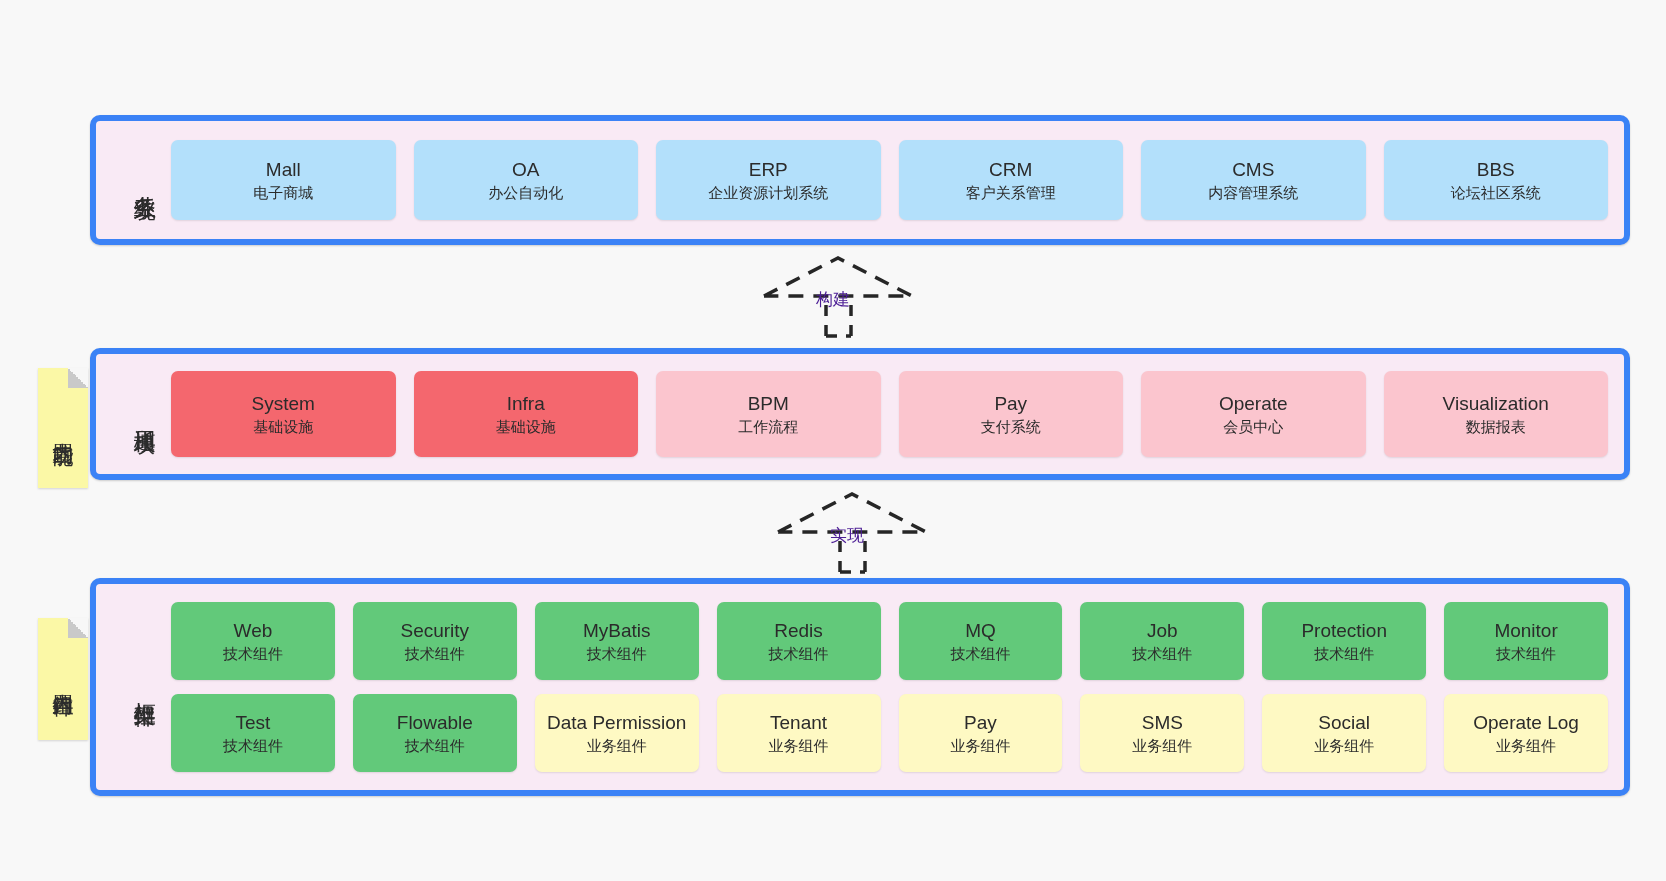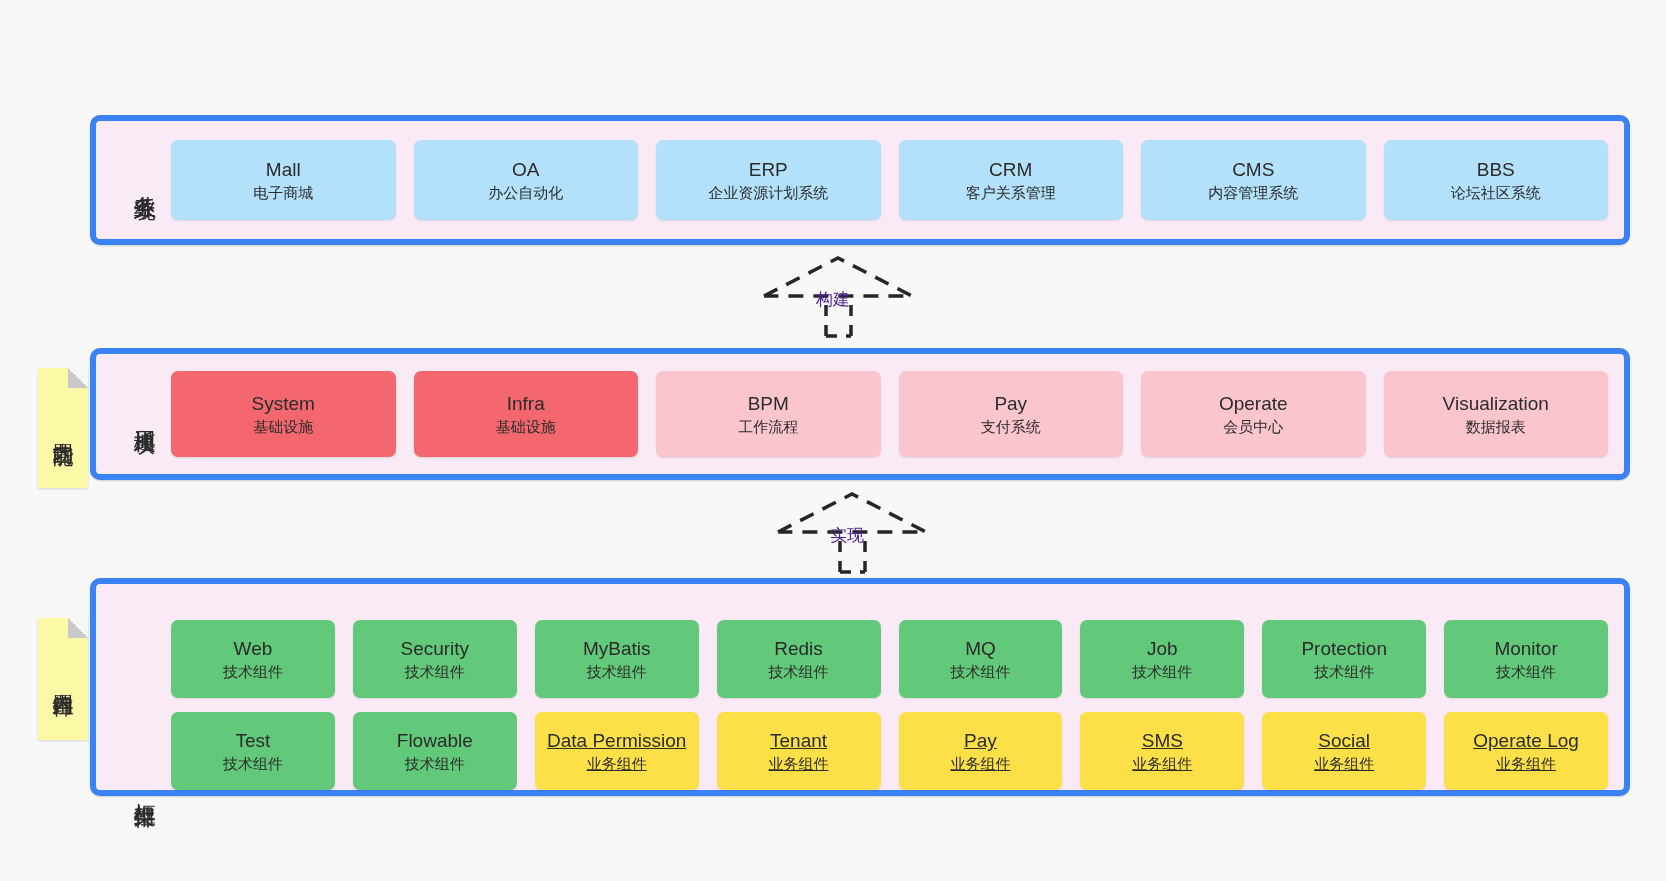--- a/index.html
+++ b/index.html
@@ -81,21 +81,21 @@
   .card .cn { font-size: 15px; }
 
   .h-biz    { height: 80px; }
   .h-mod    { height: 86px; }
   .h-comp   { height: 78px; }
 
   .c-blue       { background: #b3e0fb; }
   .c-red        { background: #f4676e; }
   .c-pink       { background: #fbc5ce; }
   .c-green      { background: #62c97a; }
-  .c-lightgreen { background: #fde047; text-decoration: underline; }
+  .c-lightgreen { background: #fef9c3; }
 
   
   .sticky {
     position: absolute;
     width: 50px;
     background: #fbf8a6;
     box-sizing: border-box;
     display: flex;
     align-items: center;
     justify-content: center;
@@ -215,21 +215,21 @@
     <path d="M 74 84 L 74 44 M 99 84 L 99 44" stroke="#262626" stroke-width="3.5" stroke-dasharray="11,9" fill="none"></path>
     <path d="M 74 84 L 99 84" stroke="#262626" stroke-width="3.5" stroke-dasharray="11,9" fill="none"></path>
     <path d="M 12 44 L 86 6 L 160 44 L 12 44" stroke="#262626" stroke-width="3.5" stroke-dasharray="15,10" fill="none" stroke-linejoin="miter"></path>
   </svg>
   <div class="arrow-label" style="left:830px; top:524px;">实现</div>
 
   <div class="sticky" style="left:38px; top:618px; height:122px;">
     <span>内置组件</span>
   </div>
 
-  <div class="layer" id="layer-framework" style="left:90px; top:578px; width:1540px; height:218px;align-items:flex-end;">
+  <div class="layer" id="layer-framework" style="left:90px; top:578px; width:1540px; height:218px;">
     <div class="layer-title">框架组件</div>
     <div class="layer-body">
 
       <div class="row">
         <div class="card h-comp c-green">
           <span class="en">Web</span>
           <span class="cn">技术组件</span>
         </div>
         <div class="card h-comp c-green">
           <span class="en">Security</span>

